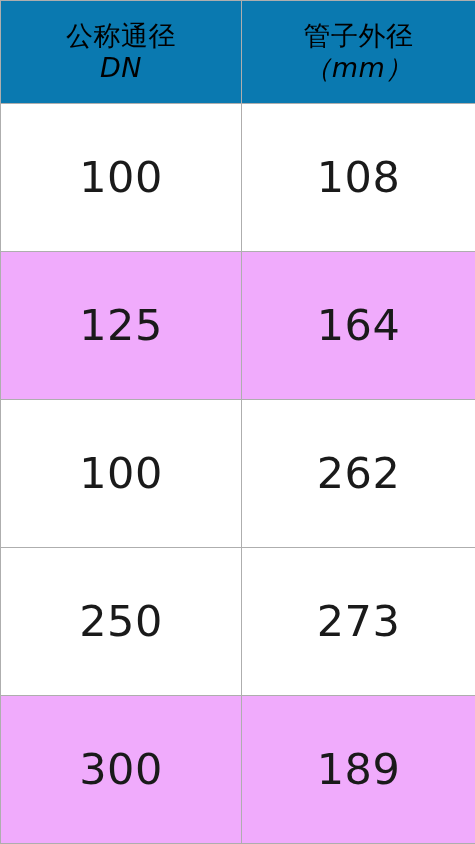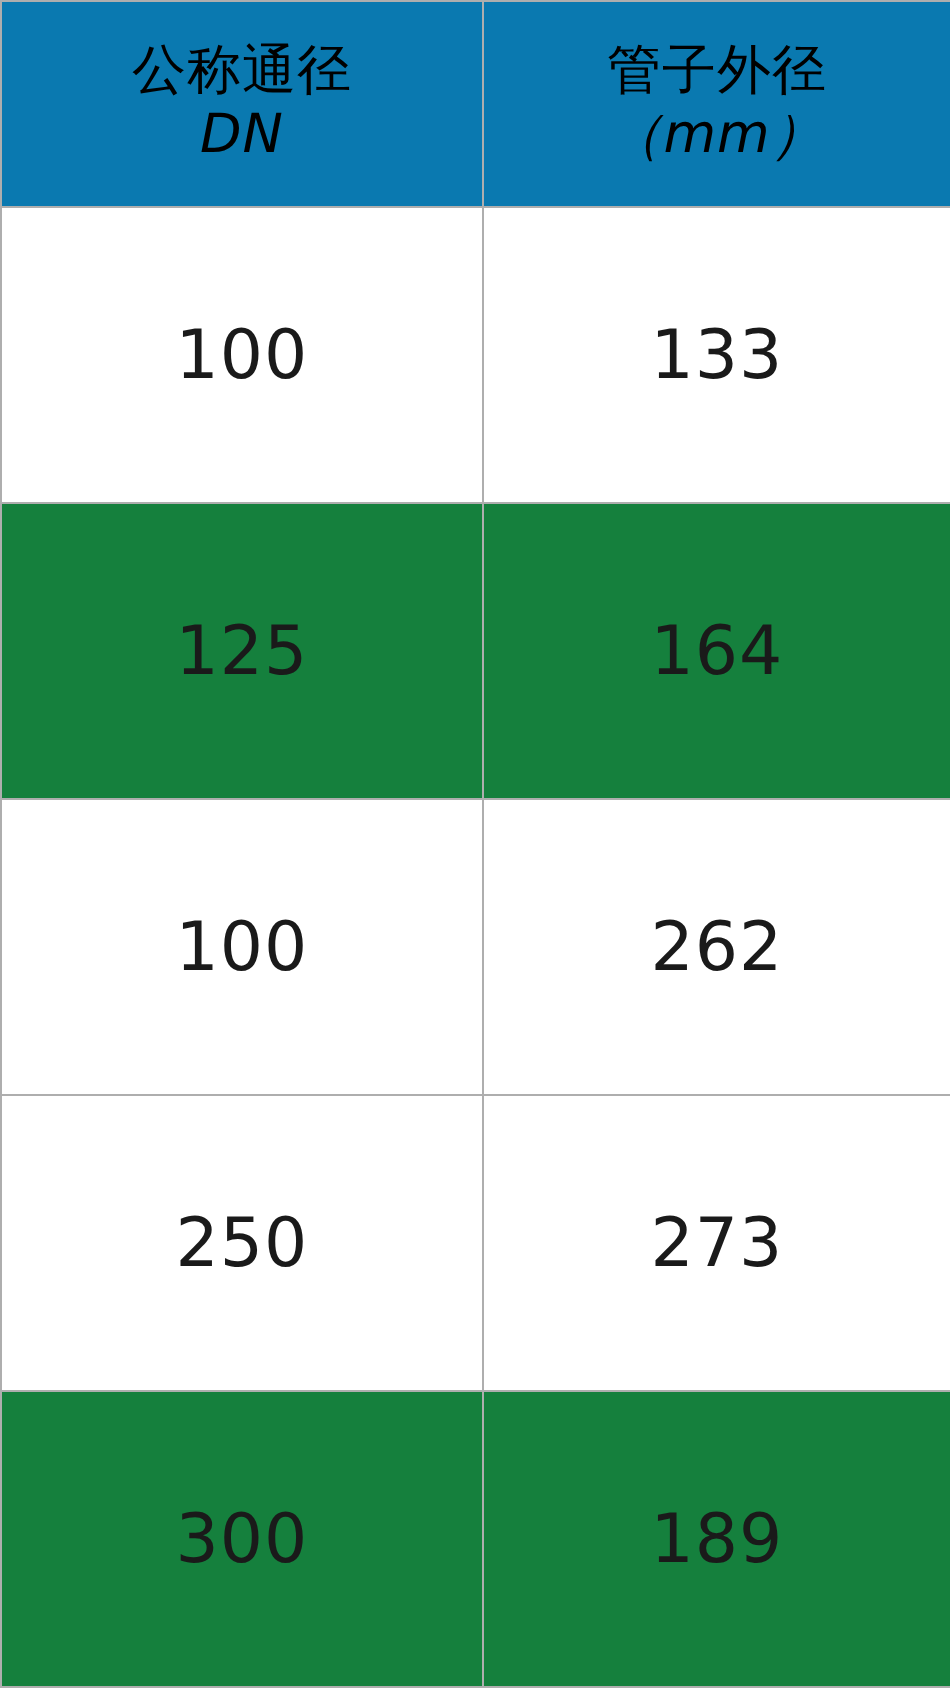--- a/index.html
+++ b/index.html
@@ -62,25 +62,25 @@
     letter-spacing: 0.5px;
     white-space: nowrap;
     font-style: italic;
   }
 
   
   tbody tr {
     height: 123.5px;
   }
   tbody tr.row-odd  td { background: #ffffff; }
-  tbody tr.row-even td { background: #15803d; }
+  tbody tr.row-even td { background: #f0abfc; }
 
   tbody td .cell-value {
     display: block;
-    font-size: 34px;
+    font-size: 43px;
     color: #1a1a1a;
     line-height: 1;
     letter-spacing: 0.5px;
   }
 </style>
 </head>
 <body>
 
 <table class="spec-table">
   <colgroup>
@@ -104,21 +104,21 @@
       </th>
     </tr>
   </thead>
 
   <tbody>
     <tr class="row-odd">
       <td>
         <span class="cell-value">100</span>
       </td>
       <td>
-        <span class="cell-value">133</span>
+        <span class="cell-value">108</span>
       </td>
     </tr>
     <tr class="row-even">
       <td>
         <span class="cell-value">125</span>
       </td>
       <td>
         <span class="cell-value">164</span>
       </td>
     </tr>

